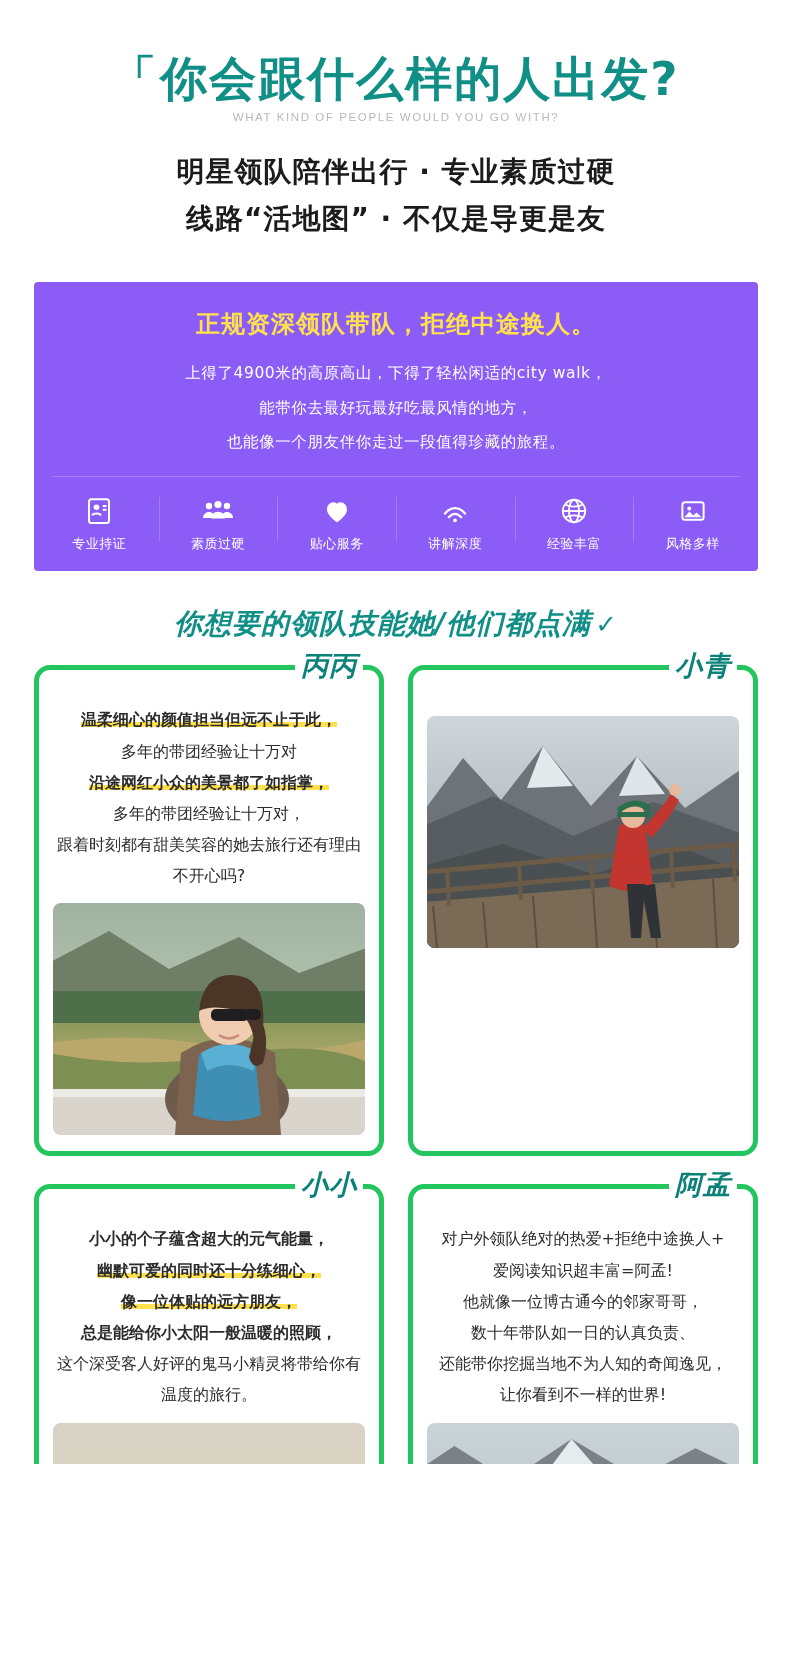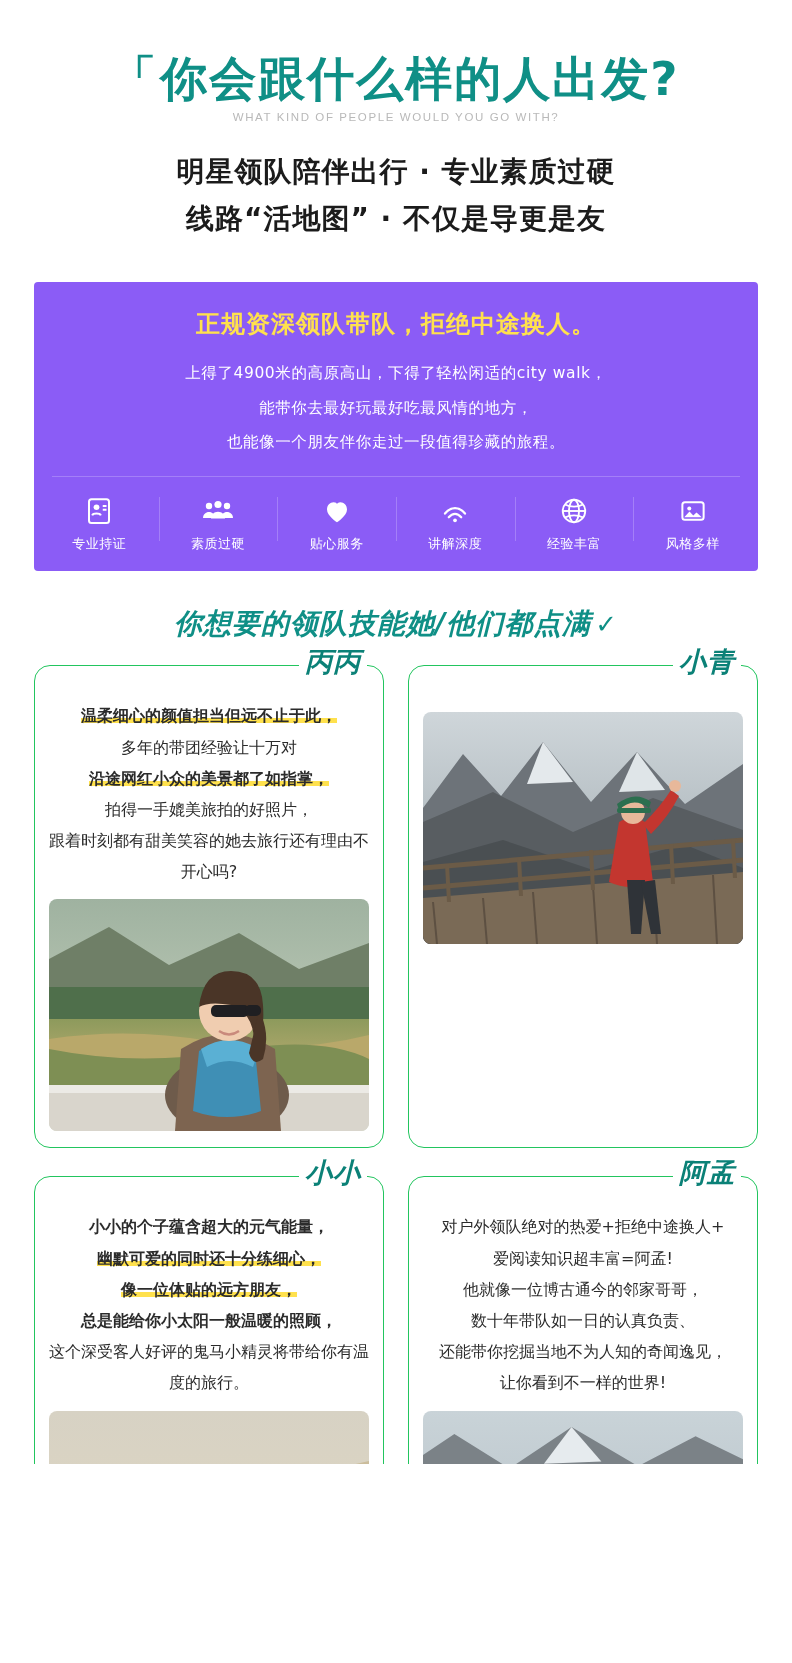--- a/index.html
+++ b/index.html
@@ -140,21 +140,21 @@
 
   
   .grid {
     margin: 22px 34px 0 34px;
     display: grid;
     grid-template-columns: 1fr 1fr;
     gap: 28px 24px;
   }
   .card {
     position: relative;
-    border: 1px solid #22c55e;
+    border: 5px solid #22c55e;
     border-radius: 16px;
     padding: 34px 14px 16px 14px;
     background: #ffffff;
   }
   .card .name {
     position: absolute;
     top: -22px;
     right: 16px;
     font-size: 27px;
     font-weight: bold;
@@ -311,21 +311,21 @@
   </div>
 
   <div class="grid">
 
     <div class="card">
       <div class="name">丙丙</div>
       <div class="desc">
         <div><span class="hl">温柔细心的颜值担当但远不止于此，</span></div>
         <div><span>多年的带团经验让十万对</span></div>
         <div><span class="hl">沿途网红小众的美景都了如指掌，</span></div>
-        <div><span>拍得一手媲美旅拍的好照片，</span></div>
+        <div><span>多年的带团经验让十万对，</span></div>
         <div><span>跟着时刻都有甜美笑容的她去旅行还有理由不开心吗?</span></div>
       </div>
       <div class="photo">
         <svg viewBox="0 0 320 232" preserveAspectRatio="xMidYMid slice">
           <defs>
             <linearGradient id="g1sky" x1="0" y1="0" x2="0" y2="1">
               <stop offset="0" stop-color="#9fb2a0"></stop>
                 <stop offset="1" stop-color="#cfd8c4"></stop>
             </linearGradient>
             <linearGradient id="g1field" x1="0" y1="0" x2="0" y2="1">

